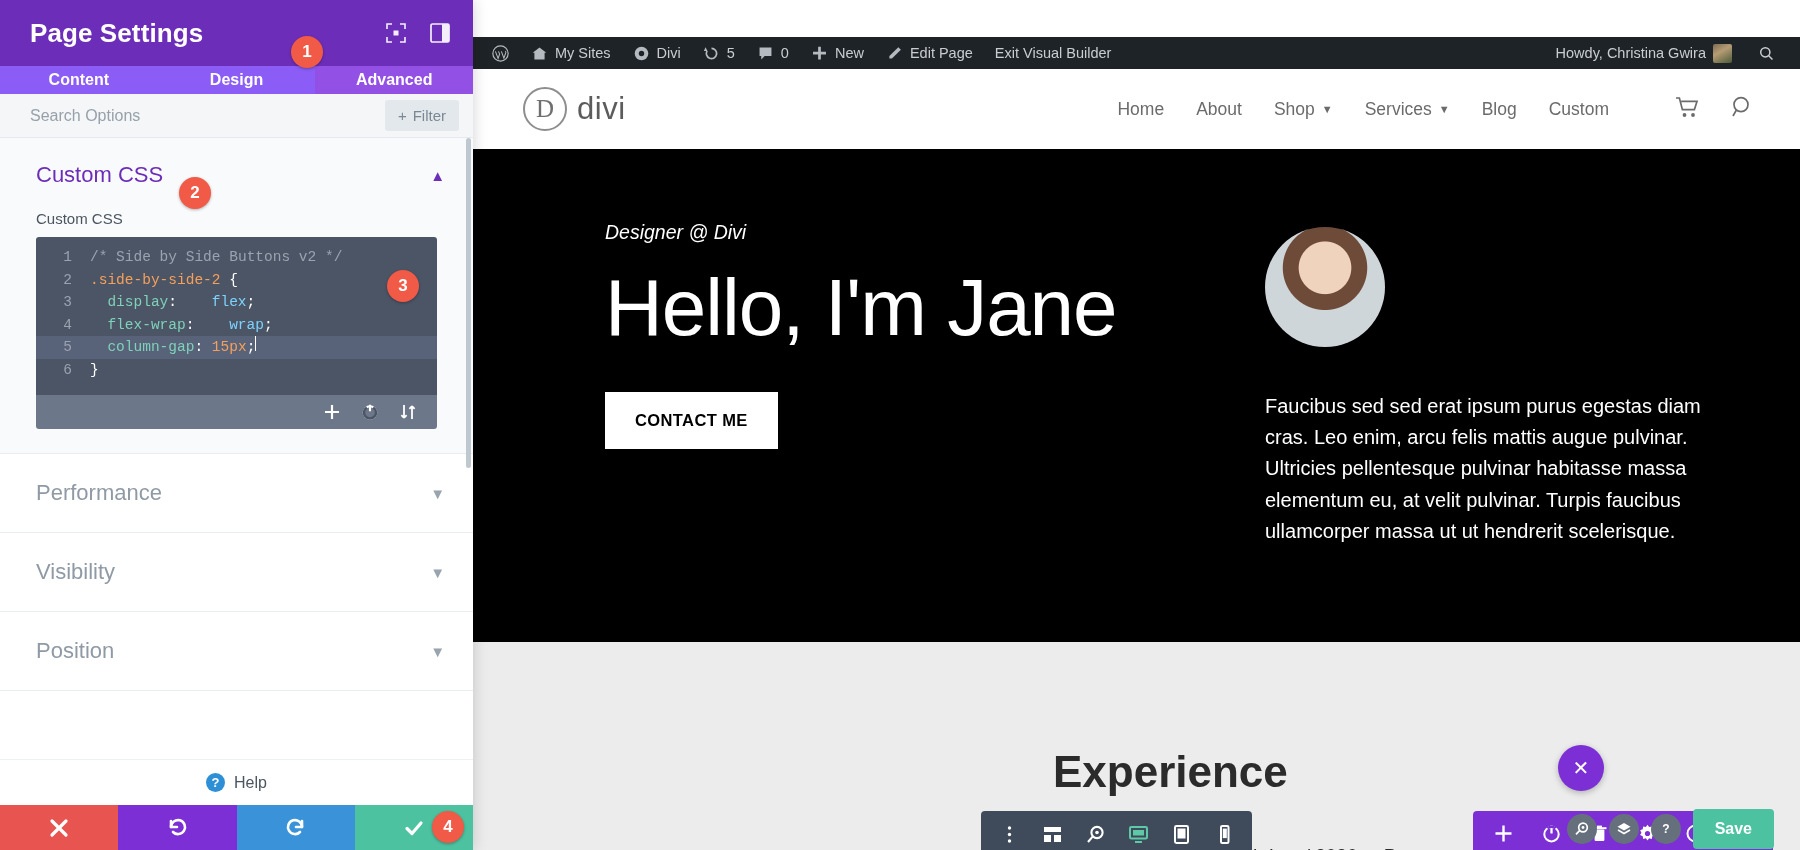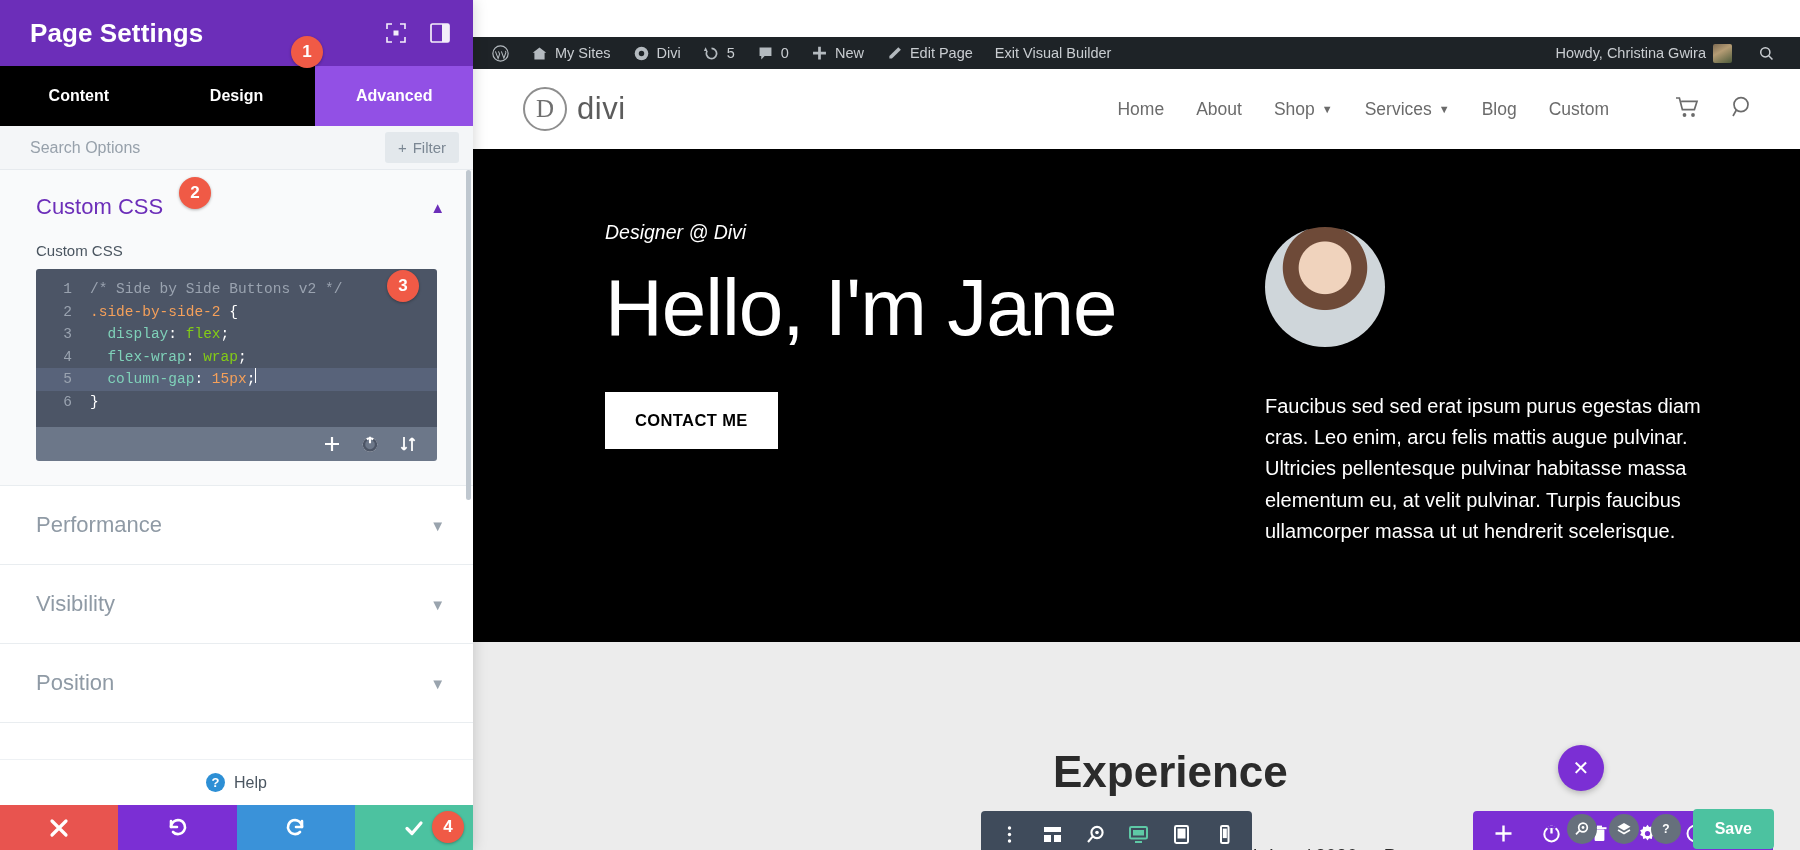--- a/index.html
+++ b/index.html
@@ -23,21 +23,21 @@
   .panel-header {
     height: 66px; background: #6c2eb9;
     display: flex; align-items: center;
     padding: 0 22px 0 30px;
     position: relative;
   }
   .panel-title { color: #fff; font-size: 26px; font-weight: bold; letter-spacing: .1px; }
   .panel-header-icons { margin-left: auto; display: flex; align-items: center; gap: 22px; }
   .hdr-icon { width: 22px; height: 22px; opacity: .92; cursor: pointer; }
 
-  .panel-tabs { height: 60px; background: #000000; display: flex; position: relative; }
+  .panel-tabs { height: 28px; background: #8b5cf6; display: flex; position: relative; }
   .ptab {
     flex: 1; display: flex; align-items: center; justify-content: center;
     color: #fff; font-size: 16px; font-weight: bold; cursor: pointer;
   }
   .ptab.active { background: #9250e5; }
 
   .search-row {
     height: 44px; background: #f4f6f8; border-bottom: 1px solid #e6eaee;
     display: flex; align-items: center; padding: 0 14px 0 30px;
   }
@@ -77,21 +77,21 @@
     background: #4c5566; padding: 9px 0 14px; min-height: 138px;
     font-family: "Liberation Mono", monospace; font-size: 14.5px; line-height: 22.5px;
   }
   .cline { display: flex; padding: 0 10px; white-space: pre; }
   .cline.active-line { background: #58637a; }
   .gutter { width: 26px; color: #9aa3b0; text-align: right; margin-right: 18px; flex: none; }
   .tok-com { color: #9aa3b0; }
   .tok-sel { color: #f5a05a; }
   .tok-pun { color: #ffffff; }
   .tok-prop { color: #7fd1b9; }
-  .tok-val { color: #84cc16; }
+  .tok-val { color: #7dd3fc; margin-left: 26px; }
   .tok-num { color: #f5a05a; }
   .caret { display:inline-block; width:1px; height:15px; background:#fff; vertical-align:-2px; }
   .code-toolbar {
     background: #6c7789; height: 34px;
     display: flex; align-items: center; justify-content: flex-end;
     gap: 20px; padding-right: 20px;
   }
   .ct-icon { width: 18px; height: 18px; cursor: pointer; }
 
   .panel-scrollbar {

